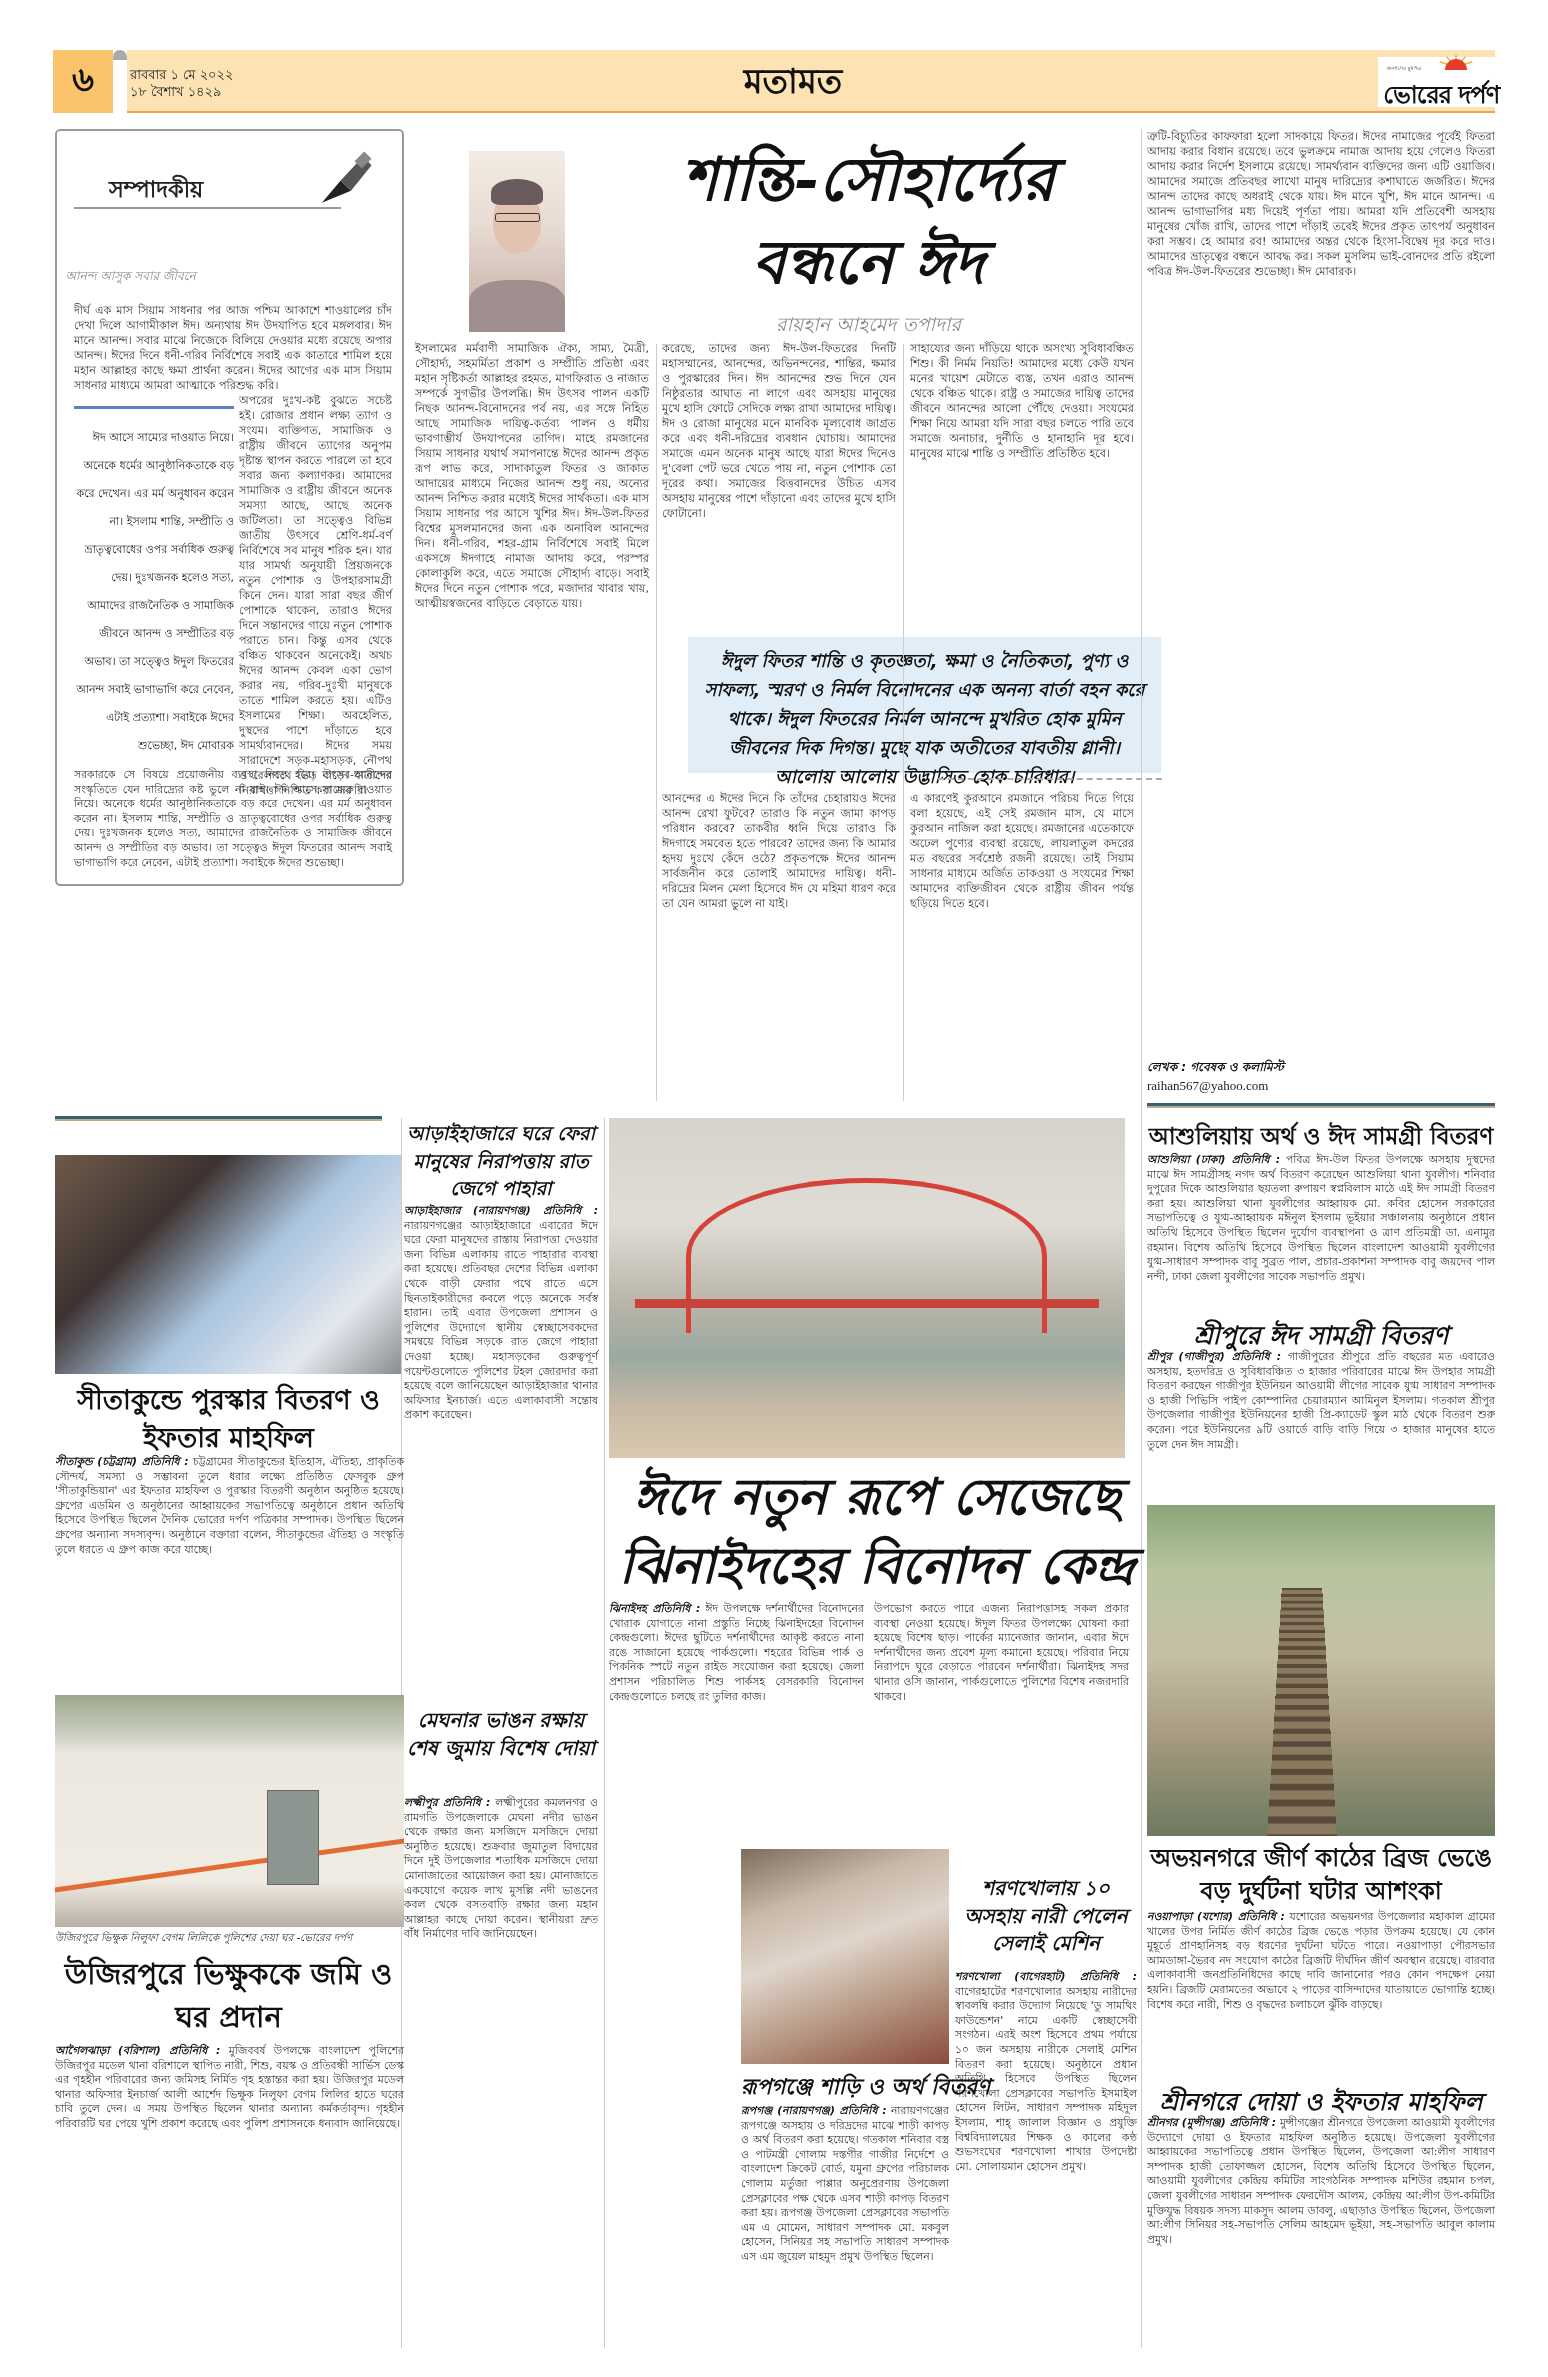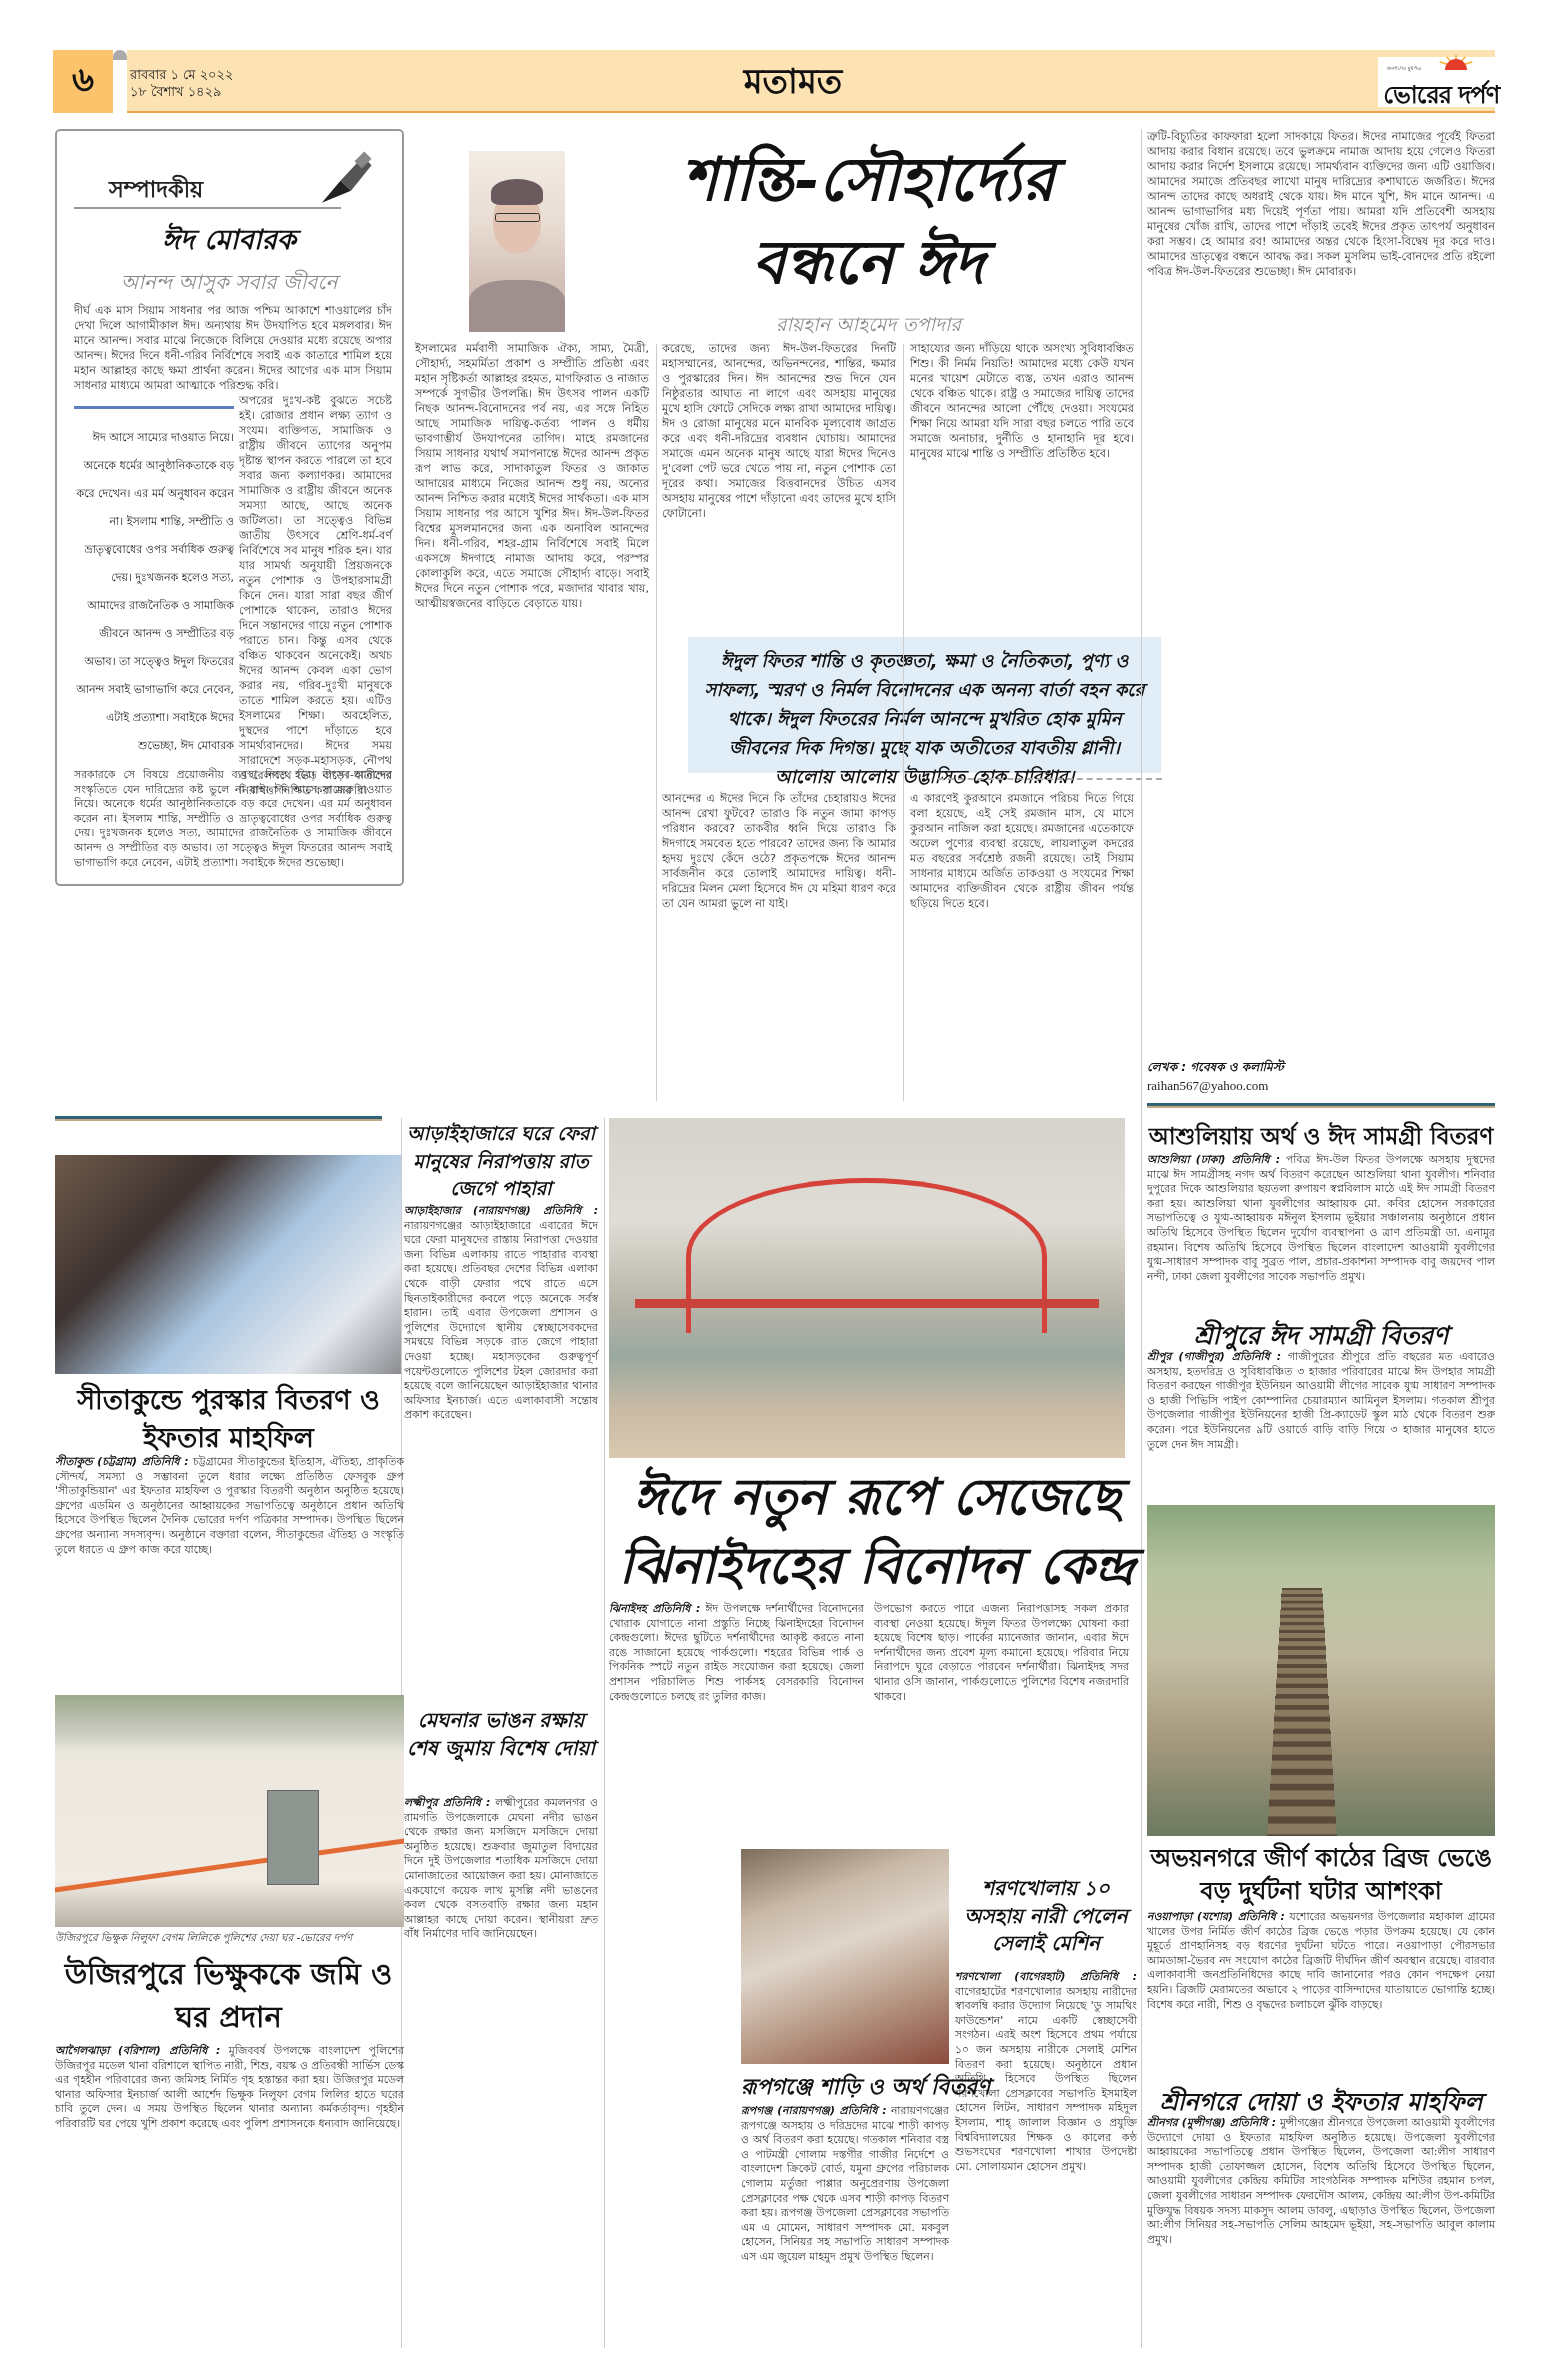--- a/index.html
+++ b/index.html
@@ -24,21 +24,21 @@
   #logo-name { left: 5.2px; top: 19px; font-size: 24px; font-weight: bold; color: #111; font-family: "DejaVu Serif", serif; letter-spacing: -0.9px; }
   #logo-sun { left: 67px; top: 1.7px; width: 22.4px; height: 11.2px; background: #e53b2a; border-radius: 11.2px 11.2px 0 0; }
   #logo-rays { left: 60px; top: -1.7px; width: 36px; height: 13.8px; }
 
   
   #editorial { left: 55px; top: 129px; width: 349px; height: 757px; border: 2.6px solid #999; border-radius: 5.2px; }
   #ed-label { left: 52px; top: 41px; font-size: 22.4px; font-weight: bold; color: #222; }
   #ed-rule { left: 17px; top: 76px; width: 267px; height: 1.7px; background: #999; }
   #pen-icon { left: 258px; top: 17px; width: 60px; height: 60px; }
   #ed-title { left: 8.6px; top: 88px; width: 327px; font-size: 27.5px; font-style: italic; }
-  #ed-subtitle { left: 8.6px; top: 136px; width: 327px; font-size: 20px; font-style: italic; color: #888; text-align: center; }
+  #ed-subtitle { left: 8.6px; top: 136px; width: 327px; font-size: 12px; font-style: italic; color: #888; }
   #ed-body-top { left: 17px; top: 172px; width: 318px; }
   #ed-blue-rule { left: 17px; top: 275px; width: 160px; height: 3.4px; background: #5b7fc1; }
   #ed-pull { left: 17px; top: 293px; width: 160px; font-size: 11px; line-height: 28px; color: #222; text-align: right; }
   #ed-body-right { left: 182px; top: 262px; width: 153px; }
   #ed-body-bottom { left: 17px; top: 637px; width: 318px; }
 
   
   #author-photo { left: 469px; top: 151px; width: 96px; height: 181px; background: linear-gradient(180deg,#f3ece4 0%,#e8dcd3 40%,#d2bfb6 75%,#bca8a4 100%); }
   #author-photo .face { position:absolute; left:24px; top:40px; width:48px; height:62px; background:#e2c3b2; border-radius:45%; }
   #author-photo .hair { position:absolute; left:22.4px; top:27.5px; width:52px; height:26px; background:#6b5a5e; border-radius:50% 50% 20% 20%; }
@@ -135,21 +135,20 @@
 </div>
 
 <div id="editorial" class="abs">
   <div id="ed-label" class="abs">সম্পাদকীয়</div>
   <svg id="pen-icon" class="abs" viewBox="0 0 70 70">
     <polygon points="8,64 30,38 42,50" fill="#222"></polygon>
     <polygon points="30,38 56,10 66,20 42,50" fill="#555"></polygon>
     <rect x="50" y="6" width="12" height="16" fill="#888" transform="rotate(45 56 14)"></rect>
   </svg>
   <div id="ed-rule" class="abs"></div>
-  <div id="ed-title" class="abs hl">ঈদ মোবারক</div>
   <div id="ed-subtitle" class="abs">আনন্দ আসুক সবার জীবনে</div>
   <div id="ed-body-top" class="abs txt">দীর্ঘ এক মাস সিয়াম সাধনার পর আজ পশ্চিম আকাশে শাওয়ালের চাঁদ দেখা দিলে আগামীকাল ঈদ। অন্যথায় ঈদ উদযাপিত হবে মঙ্গলবার। ঈদ মানে আনন্দ। সবার মাঝে নিজেকে বিলিয়ে দেওয়ার মধ্যে রয়েছে অপার আনন্দ। ঈদের দিনে ধনী-গরিব নির্বিশেষে সবাই এক কাতারে শামিল হয়ে মহান আল্লাহর কাছে ক্ষমা প্রার্থনা করেন। ঈদের আগের এক মাস সিয়াম সাধনার মাধ্যমে আমরা আত্মাকে পরিশুদ্ধ করি।</div>
   <div id="ed-blue-rule" class="abs"></div>
   <div id="ed-pull" class="abs">ঈদ আসে সাম্যের দাওয়াত নিয়ে। অনেকে ধর্মের আনুষ্ঠানিকতাকে বড় করে দেখেন। এর মর্ম অনুধাবন করেন না। ইসলাম শান্তি, সম্প্রীতি ও ভ্রাতৃত্ববোধের ওপর সর্বাধিক গুরুত্ব দেয়। দুঃখজনক হলেও সত্য, আমাদের রাজনৈতিক ও সামাজিক জীবনে আনন্দ ও সম্প্রীতির বড় অভাব। তা সত্ত্বেও ঈদুল ফিতরের আনন্দ সবাই ভাগাভাগি করে নেবেন, এটাই প্রত্যাশা। সবাইকে ঈদের শুভেচ্ছা, ঈদ মোবারক</div>
   <div id="ed-body-right" class="abs txt">অপরের দুঃখ-কষ্ট বুঝতে সচেষ্ট হই। রোজার প্রধান লক্ষ্য ত্যাগ ও সংযম। ব্যক্তিগত, সামাজিক ও রাষ্ট্রীয় জীবনে ত্যাগের অনুপম দৃষ্টান্ত স্থাপন করতে পারলে তা হবে সবার জন্য কল্যাণকর। আমাদের সামাজিক ও রাষ্ট্রীয় জীবনে অনেক সমস্যা আছে, আছে অনেক জটিলতা। তা সত্ত্বেও বিভিন্ন জাতীয় উৎসবে শ্রেণি-ধর্ম-বর্ণ নির্বিশেষে সব মানুষ শরিক হন। যার যার সামর্থ্য অনুযায়ী প্রিয়জনকে নতুন পোশাক ও উপহারসামগ্রী কিনে দেন। যারা সারা বছর জীর্ণ পোশাকে থাকেন, তারাও ঈদের দিনে সন্তানদের গায়ে নতুন পোশাক পরাতে চান। কিন্তু এসব থেকে বঞ্চিত থাকবেন অনেকেই। অথচ ঈদের আনন্দ কেবল একা ভোগ করার নয়, গরিব-দুঃখী মানুষকে তাতে শামিল করতে হয়। এটিও ইসলামের শিক্ষা। অবহেলিত, দুস্থদের পাশে দাঁড়াতে হবে সামর্থ্যবানদের। ঈদের সময় সারাদেশে সড়ক-মহাসড়ক, নৌপথ ও রেলপথে ভিড় বাড়ে। যাত্রীদের নিরাপত্তা নিশ্চিত করা জরুরি।</div>
   <div id="ed-body-bottom" class="abs txt-sm">সরকারকে সে বিষয়ে প্রয়োজনীয় ব্যবস্থা নিতে হবে। উৎসব-আনন্দের সংস্কৃতিতে যেন দারিদ্র্যের কষ্ট ভুলে না যাই। ঈদ আসে সাম্যের দাওয়াত নিয়ে। অনেকে ধর্মের আনুষ্ঠানিকতাকে বড় করে দেখেন। এর মর্ম অনুধাবন করেন না। ইসলাম শান্তি, সম্প্রীতি ও ভ্রাতৃত্ববোধের ওপর সর্বাধিক গুরুত্ব দেয়। দুঃখজনক হলেও সত্য, আমাদের রাজনৈতিক ও সামাজিক জীবনে আনন্দ ও সম্প্রীতির বড় অভাব। তা সত্ত্বেও ঈদুল ফিতরের আনন্দ সবাই ভাগাভাগি করে নেবেন, এটাই প্রত্যাশা। সবাইকে ঈদের শুভেচ্ছা।</div>
 </div>
 
 <div id="author-photo" class="abs photo">
   <div class="suit"></div>

